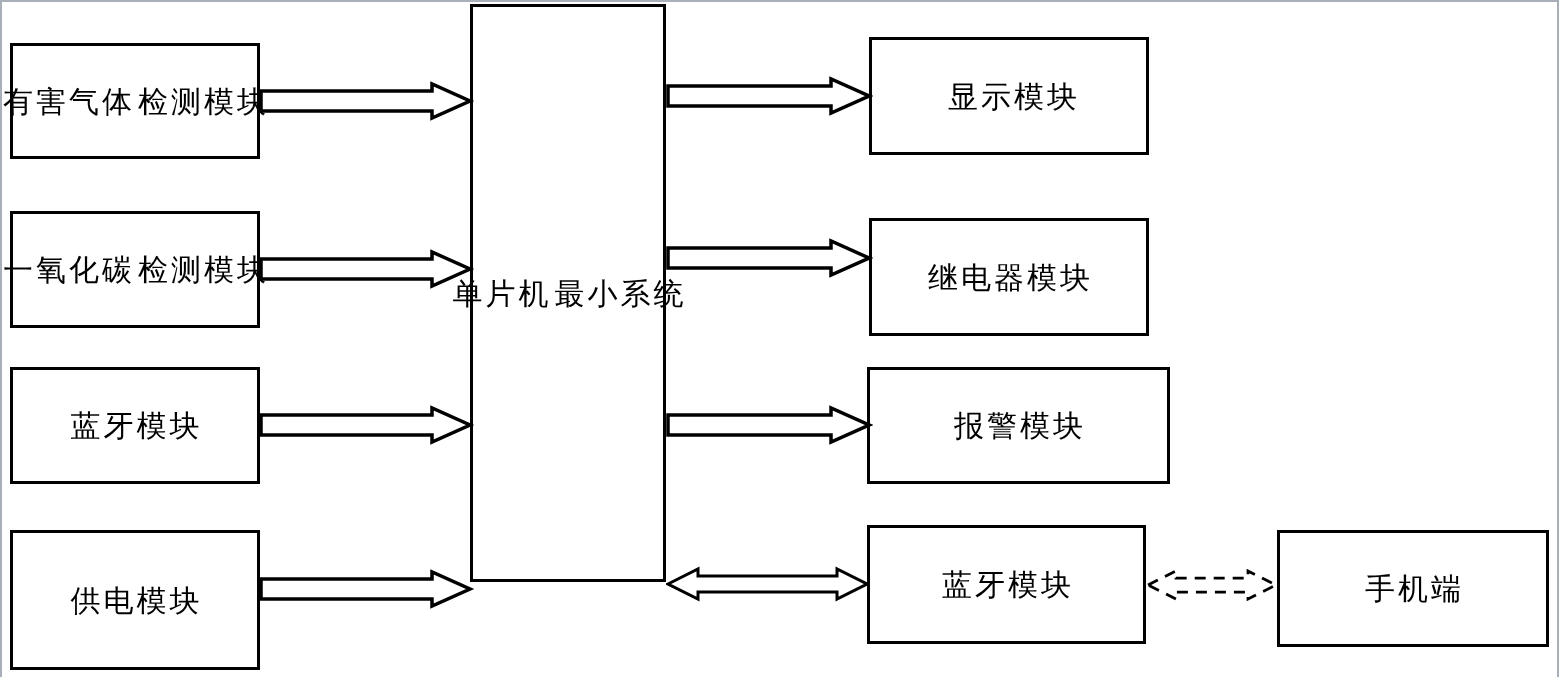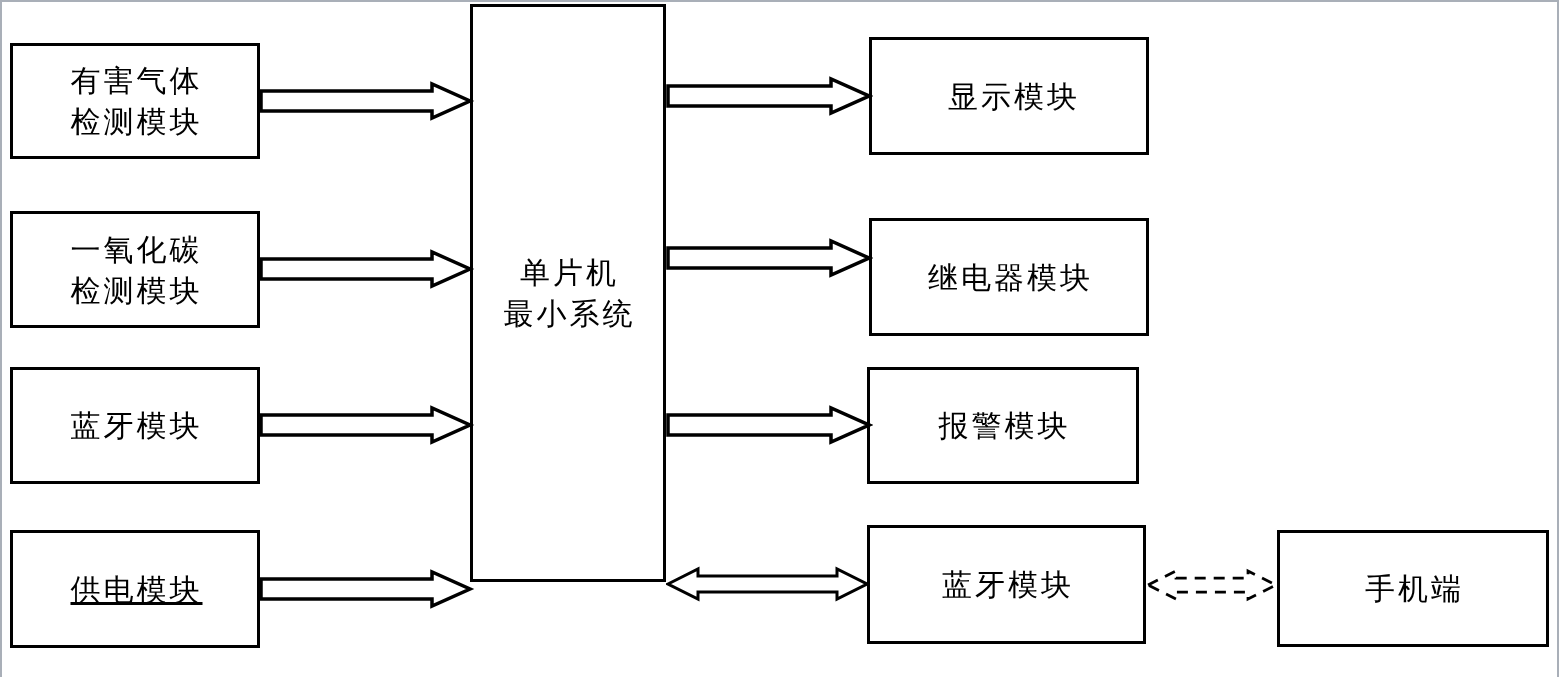--- a/index.html
+++ b/index.html
@@ -19,21 +19,21 @@
     border-right: 2px solid var(--page-border);
     overflow: hidden;
     font-family: "Liberation Serif", "DejaVu Serif", serif;
   }
   .box {
     position: absolute;
     box-sizing: border-box;
     border: 3px solid var(--line);
     background: #ffffff;
     display: flex;
-    flex-direction: column;
+    flex-direction: row;
     align-items: center;
     justify-content: center;
     text-align: center;
     color: #000000;
     font-size: 30px;
     line-height: 41px;
     letter-spacing: 3px;
   }
   .box span { display: block; white-space: nowrap; padding-left: 3px; }
   .arrow { position: absolute; display: block; }
@@ -42,27 +42,27 @@
   .arrow path.dashed {
     fill: none;
     stroke: var(--line);
     stroke-width: 2.75;
     stroke-dasharray: 11 8;
   }
   
   .l1 { left: 8px;    top: 41px;  width: 250px; height: 116px; }
   .l2 { left: 8px;    top: 209px; width: 250px; height: 117px; }
   .l3 { left: 8px;    top: 365px; width: 250px; height: 117px; }
-  .l4 { left: 8px;    top: 528px; width: 250px; height: 118px; text-decoration: underline; }
+  .l4 { left: 8px;    top: 528px; width: 250px; height: 140px; }
   
   .mcu { left: 468px; top: 2px;   width: 196px; height: 578px; }
   
   .r1 { left: 867px;  top: 35px;  width: 280px; height: 118px; padding-left: 7px; }
   .r2 { left: 867px;  top: 197px; width: 280px; height: 118px; margin-top: 19px; }
-  .r3 { left: 865px;  top: 365px; width: 272px; height: 117px; text-align: center; }
+  .r3 { left: 865px;  top: 365px; width: 303px; height: 117px; text-align: center; }
   .r4 { left: 865px;  top: 523px; width: 279px; height: 119px; }
   .phone { left: 1275px; top: 528px; width: 272px; height: 117px; }
   
   .a1 { left: 257px; top: 75px;  }
   .a2 { left: 257px; top: 243px; }
   .a3 { left: 257px; top: 399px; }
   .a4 { left: 257px; top: 563px; }
   .b1 { left: 664px; top: 70px;  }
   .b2 { left: 664px; top: 232px; }
   .b3 { left: 664px; top: 399px; }

